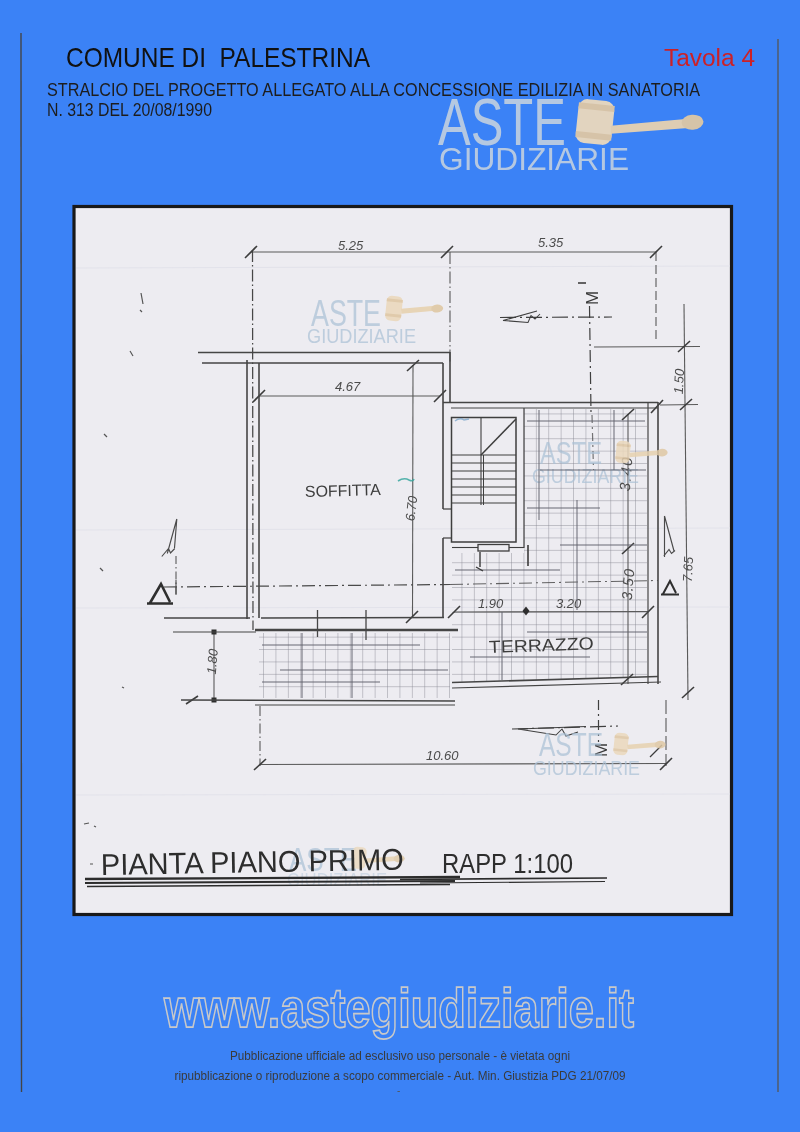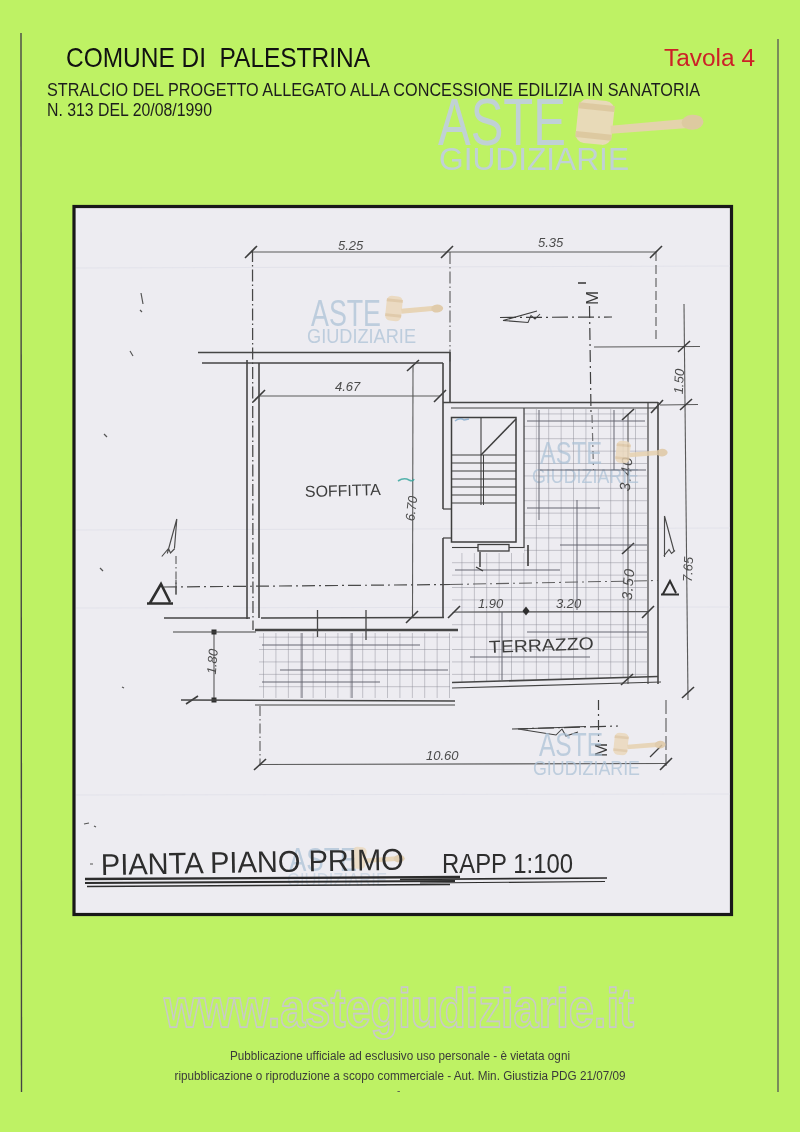--- a/index.html
+++ b/index.html
@@ -1,16 +1,16 @@
 <!DOCTYPE html>
 <html><head>
 <meta charset="utf-8">
 <style>
 html,body{margin:0;padding:0;background:#fff;}
-.page{position:relative;width:800px;height:1132px;background:#bef264;overflow:hidden;
+.page{position:relative;width:800px;height:1132px;background:#3b82f6;overflow:hidden;
   font-family:"Liberation Sans", sans-serif;}
 svg{position:absolute;left:0;top:0;}
 </style>
 </head>
 <body>
 <div class="page">
 <svg width="800" height="1132" viewBox="0 0 800 1132">
 <defs>
 <pattern id="tile" width="12.4" height="12.4" patternUnits="userSpaceOnUse" patternTransform="translate(3.6,5.2)">
   <path d="M12.4 0 L12.4 12.4 L0 12.4" fill="none" stroke="#82828d" stroke-width="0.85"></path>

